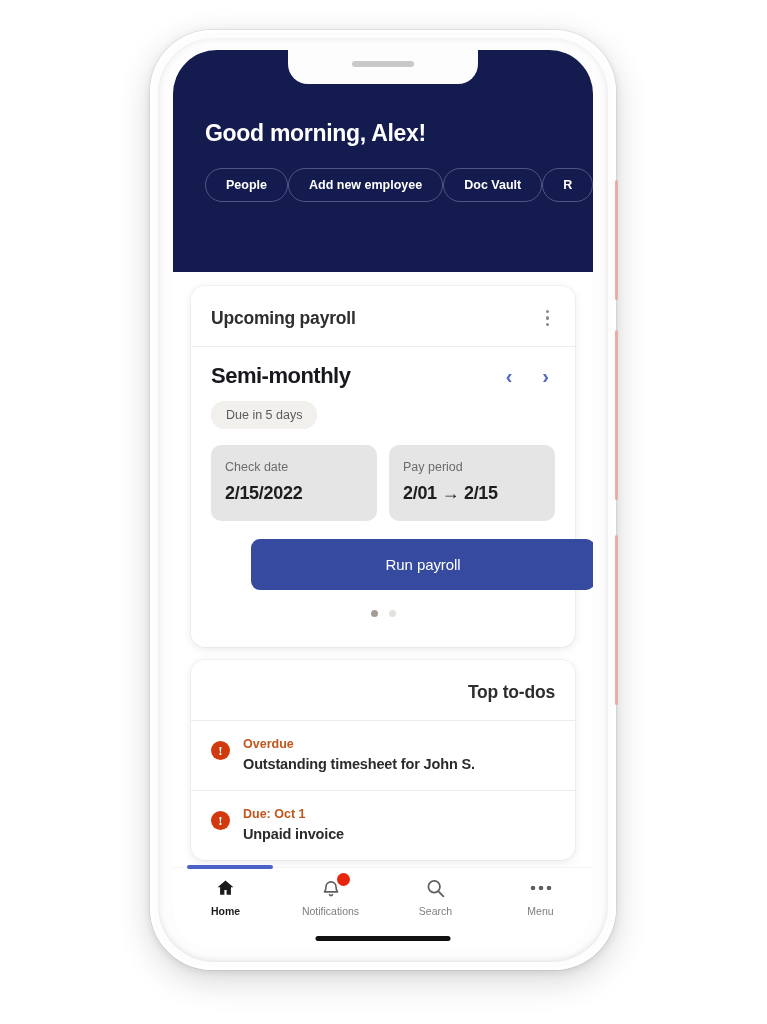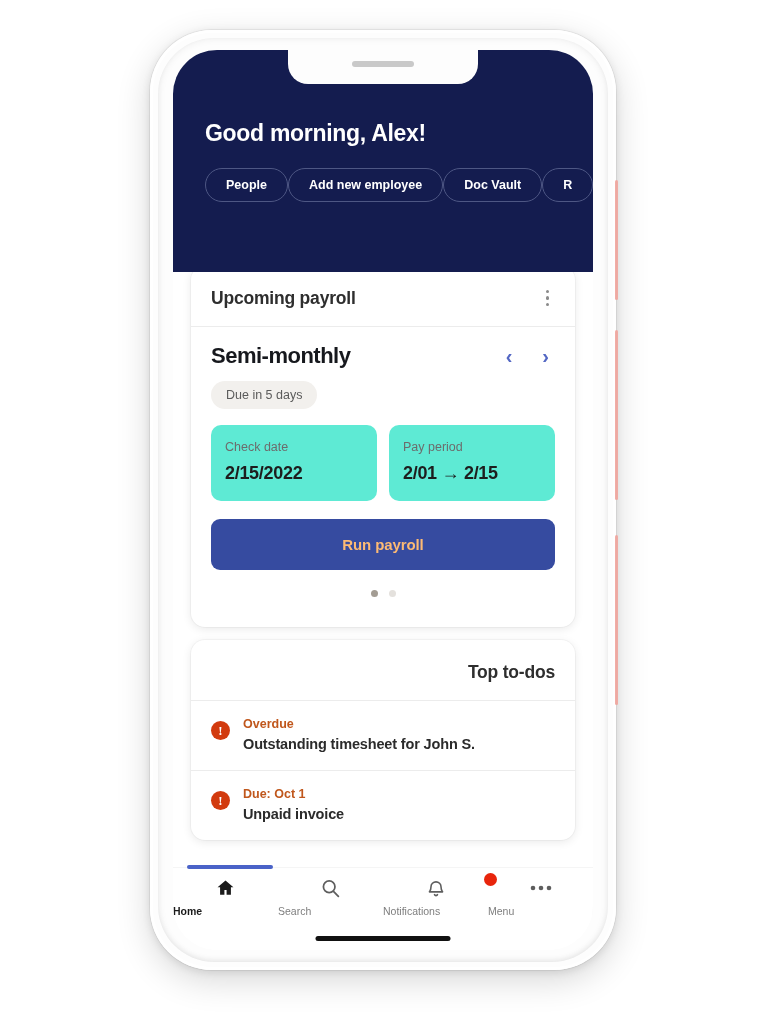--- a/index.html
+++ b/index.html
@@ -114,21 +114,21 @@
     font-size:12.5px;
     font-weight:bold;
     padding:9px 20px;
     background:transparent;
     flex:0 0 auto;
   }
 
   
   #content {
     position:absolute;
-    left:0; top:170px;
+    left:0; top:190px;
     width:100%;
     bottom:0;
     background:#ffffff;
     z-index:5;
   }
   
   #content-navy-cap {
     position:absolute;
     left:0; top:186px;
     width:100%; height:36px;
@@ -184,39 +184,40 @@
     color:#5b5b5b;
     font-size:12.5px;
     border-radius:16px;
     padding:7px 15px;
     margin-bottom:16px;
   }
 
   .date-grid { display:flex; gap:12px; margin-bottom:18px; }
   .date-box {
     flex:1;
-    background:#5eead4;
+    background:#e5e5e5;
     border-radius:10px;
     padding:15px 14px 17px 14px;
   }
   .date-label { font-size:12.5px; color:#6c6c6c; margin-bottom:9px; }
   .date-value { font-size:18px; font-weight:bold; color:#1d1d1d; letter-spacing:-0.3px; }
 
   .primary-btn {
     display:block;
     width:100%;
     background:#364ba0;
-    color:#fdba74;
+    color:#ffffff;
     border:none;
     border-radius:9px;
     padding:17px 0;
     font-size:15px;
-    font-weight:bold;
+    font-weight:normal;
     letter-spacing:-0.1px;
     text-align:center;
+    margin-left:40px;
   }
 
   .dots { display:flex; justify-content:center; gap:11px; padding:20px 0 16px 0; }
   .dot { width:7px; height:7px; border-radius:50%; background:#e4e1dd; }
   .dot.active { background:#a39c93; }
 
   #todos-card {
     position:absolute;
     left:0; right:0;
     top:420px;
@@ -269,21 +270,21 @@
   }
   #nav-items {
     display:flex;
     height:62px;
     align-items:flex-start;
     padding-top:9px;
   }
   .nav-item {
     flex:1;
     display:flex; flex-direction:column;
-    gap:6px;
+    align-items:center; gap:6px;
     position:relative;
   }
   .nav-ico { height:22px; display:flex; align-items:center; justify-content:center; position:relative; }
   .nav-label { font-size:10.5px; color:#7e7e7e; }
   .nav-item.active .nav-label { color:#1b1b1b; font-weight:bold; }
   .badge-dot {
     position:absolute;
     right:-9px; top:-4px;
     width:13px; height:13px;
     border-radius:50%;
@@ -402,37 +403,37 @@
             <svg width="21" height="20" viewBox="0 0 24 24" fill="#1b1b1b">
                 <path d="M12 3 2.5 11h3v9h5.2v-5.6h2.6V20h5.2v-9h3L12 3z"></path>
               </svg>
           </span>
           <span class="nav-label">Home</span>
         </div>
 
 
         <div class="nav-item">
           <span class="nav-ico">
-            <svg width="21" height="21" viewBox="0 0 24 24" fill="none" stroke="#5e5e5e" stroke-width="2" stroke-linecap="round">
-              <circle cx="10.5" cy="10" r="6.6"></circle>
-                <path d="M15.4 15.2 21 21"></path>
-            </svg>
-          </span>
-          <span class="nav-label">Search</span>
-        </div>
-
-        <div class="nav-item">
-          <span class="nav-ico">
             <svg width="20" height="21" viewBox="0 0 24 24" fill="none" stroke="#5e5e5e" stroke-width="1.9" stroke-linecap="round" stroke-linejoin="round">
               <path d="M6 10a6 6 0 0 1 12 0c0 4 1.4 5.3 1.9 6H4.1C4.6 15.3 6 14 6 10z"></path>
               <path d="M10.2 19.4a2 2 0 0 0 3.6 0"></path>
             </svg>
             <span class="badge-dot"></span>
           </span>
           <span class="nav-label">Notifications</span>
+        </div>
+
+        <div class="nav-item">
+          <span class="nav-ico">
+            <svg width="21" height="21" viewBox="0 0 24 24" fill="none" stroke="#5e5e5e" stroke-width="2" stroke-linecap="round">
+              <circle cx="10.5" cy="10" r="6.6"></circle>
+                <path d="M15.4 15.2 21 21"></path>
+            </svg>
+          </span>
+          <span class="nav-label">Search</span>
         </div>
 
         <div class="nav-item">
           <span class="nav-ico">
             <svg width="24" height="8" viewBox="0 0 24 8" fill="#5e5e5e">
               <circle cx="4" cy="4" r="2.3"></circle>
                 <circle cx="12" cy="4" r="2.3"></circle>
                 <circle cx="20" cy="4" r="2.3"></circle>
             </svg>
           </span>

